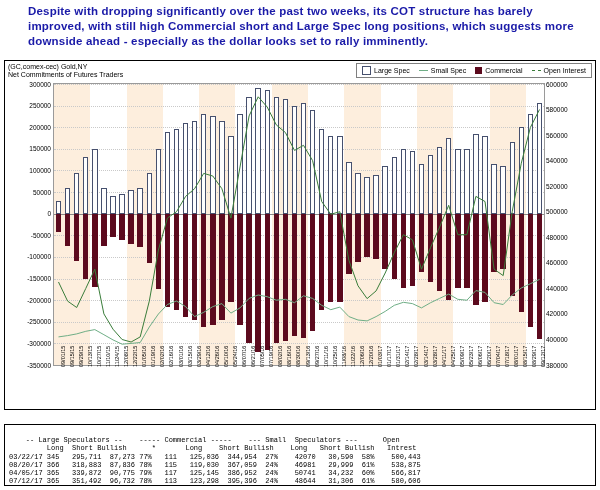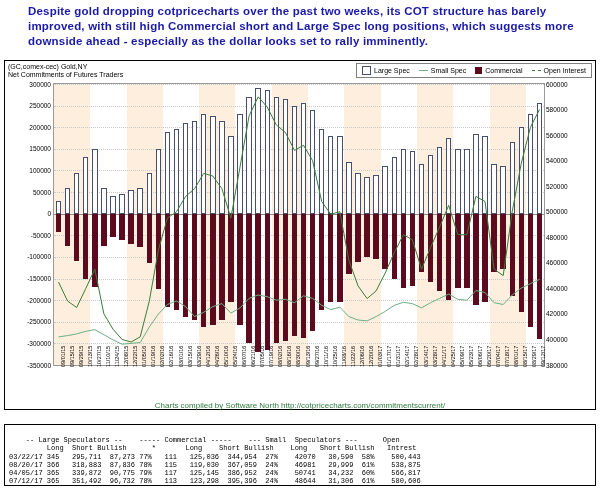--- a/index.html
+++ b/index.html
@@ -70,21 +70,21 @@
   .goldcot{
     position:absolute;left:60px;top:36px;color:#1a1aa8;font-weight:bold;font-size:11px;
     font-family:"Liberation Sans",sans-serif;
   }
 </style>
 </head>
 <body>
 
 <div class="wrap">
 
-  <div class="headline">Despite gold dropping cotpricecharts over the past two weeks, its COT structure has barely improved, with still high Commercial short and Large Spec long positions, which suggests more downside ahead - especially as the dollar looks set to rally imminently.</div>
+  <div class="headline">Despite with dropping significantly over the past two weeks, its COT structure has barely improved, with still high Commercial short and Large Spec long positions, which suggests more downside ahead - especially as the dollar looks set to rally imminently.</div>
 
   <div class="chartbox">
     <div class="hdrline1">(GC,comex-cec) Gold,NY</div>
     <div class="hdrline2">Net Commitments of Futures Traders</div>
 
     <div class="legend">
       <span class="li">
         <span class="sw hollow"></span>
         <span>Large Spec</span>
       </span>
@@ -324,21 +324,20 @@
         <span class="xlab" style="left: 433.019px;">06/20/17</span>
         <span class="xlab" style="left: 442.093px;">07/04/17</span>
         <span class="xlab" style="left: 451.167px;">07/18/17</span>
         <span class="xlab" style="left: 460.241px;">08/01/17</span>
         <span class="xlab" style="left: 469.315px;">08/15/17</span>
         <span class="xlab" style="left: 478.389px;">08/29/17</span>
         <span class="xlab" style="left: 487.463px;">09/12/17</span>
       </div>
   </div>
 
-  <div class="creditline">Charts compiled by Software North  http://cotpricecharts.com/commitmentscurrent/</div>
 
   <div class="tablebox">
 <span class="tline">    -- Large Speculators --    ----- Commercial -----    --- Small  Speculators ---      Open</span>
 <span class="tline">         Long  Short Bullish      *       Long    Short Bullish    Long   Short Bullish   Intrest</span>
 <span class="tline">03/22/17 345   295,711  87,273 77%   111   125,036  344,954  27%    42070   30,590  58%    500,443</span>
 <span class="tline">08/20/17 366   318,883  87,836 78%   115   119,030  367,059  24%    46981   29,999  61%    538,875</span>
 <span class="tline">04/05/17 365   339,872  90,775 79%   117   125,145  386,952  24%    50741   34,232  60%    566,817</span>
 <span class="tline">07/12/17 365   351,492  96,732 78%   113   123,298  395,396  24%    48644   31,306  61%    580,606</span>
 <span class="tline">09/19/17 360   330,646  94,557 78%   114   119,222  382,263  25%    46252   29,300  61%    570,096</span>
   </div>

